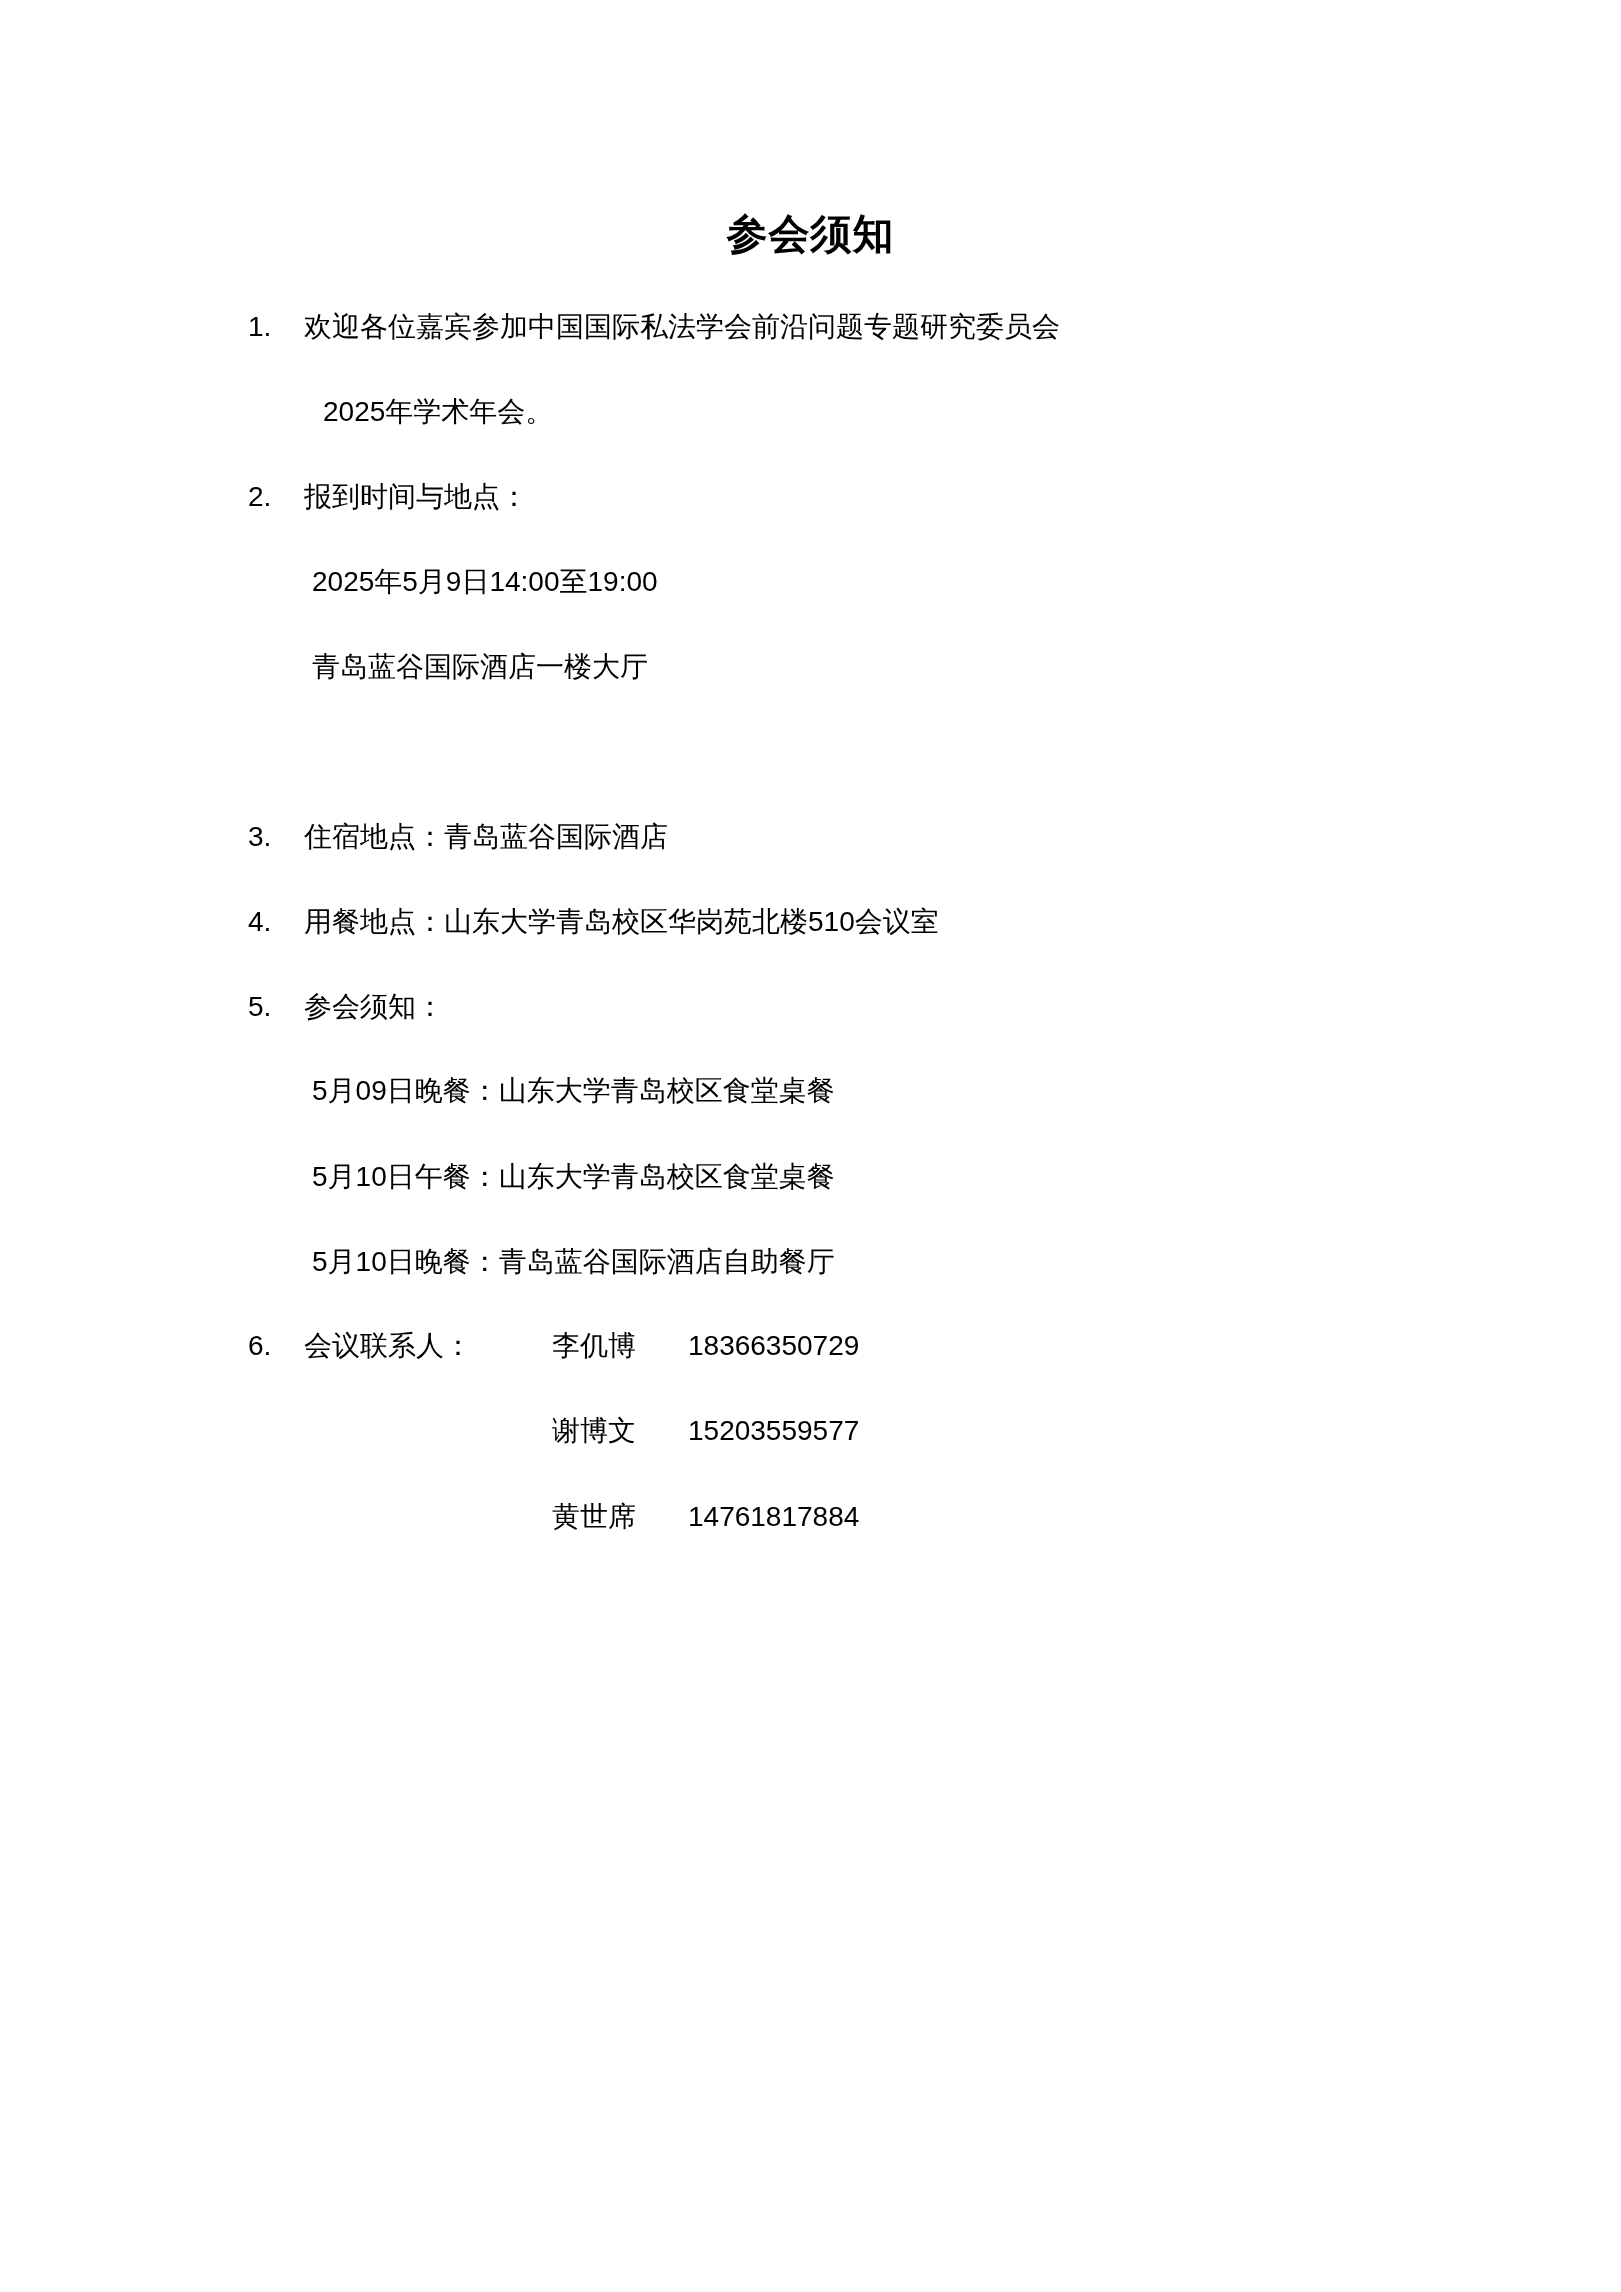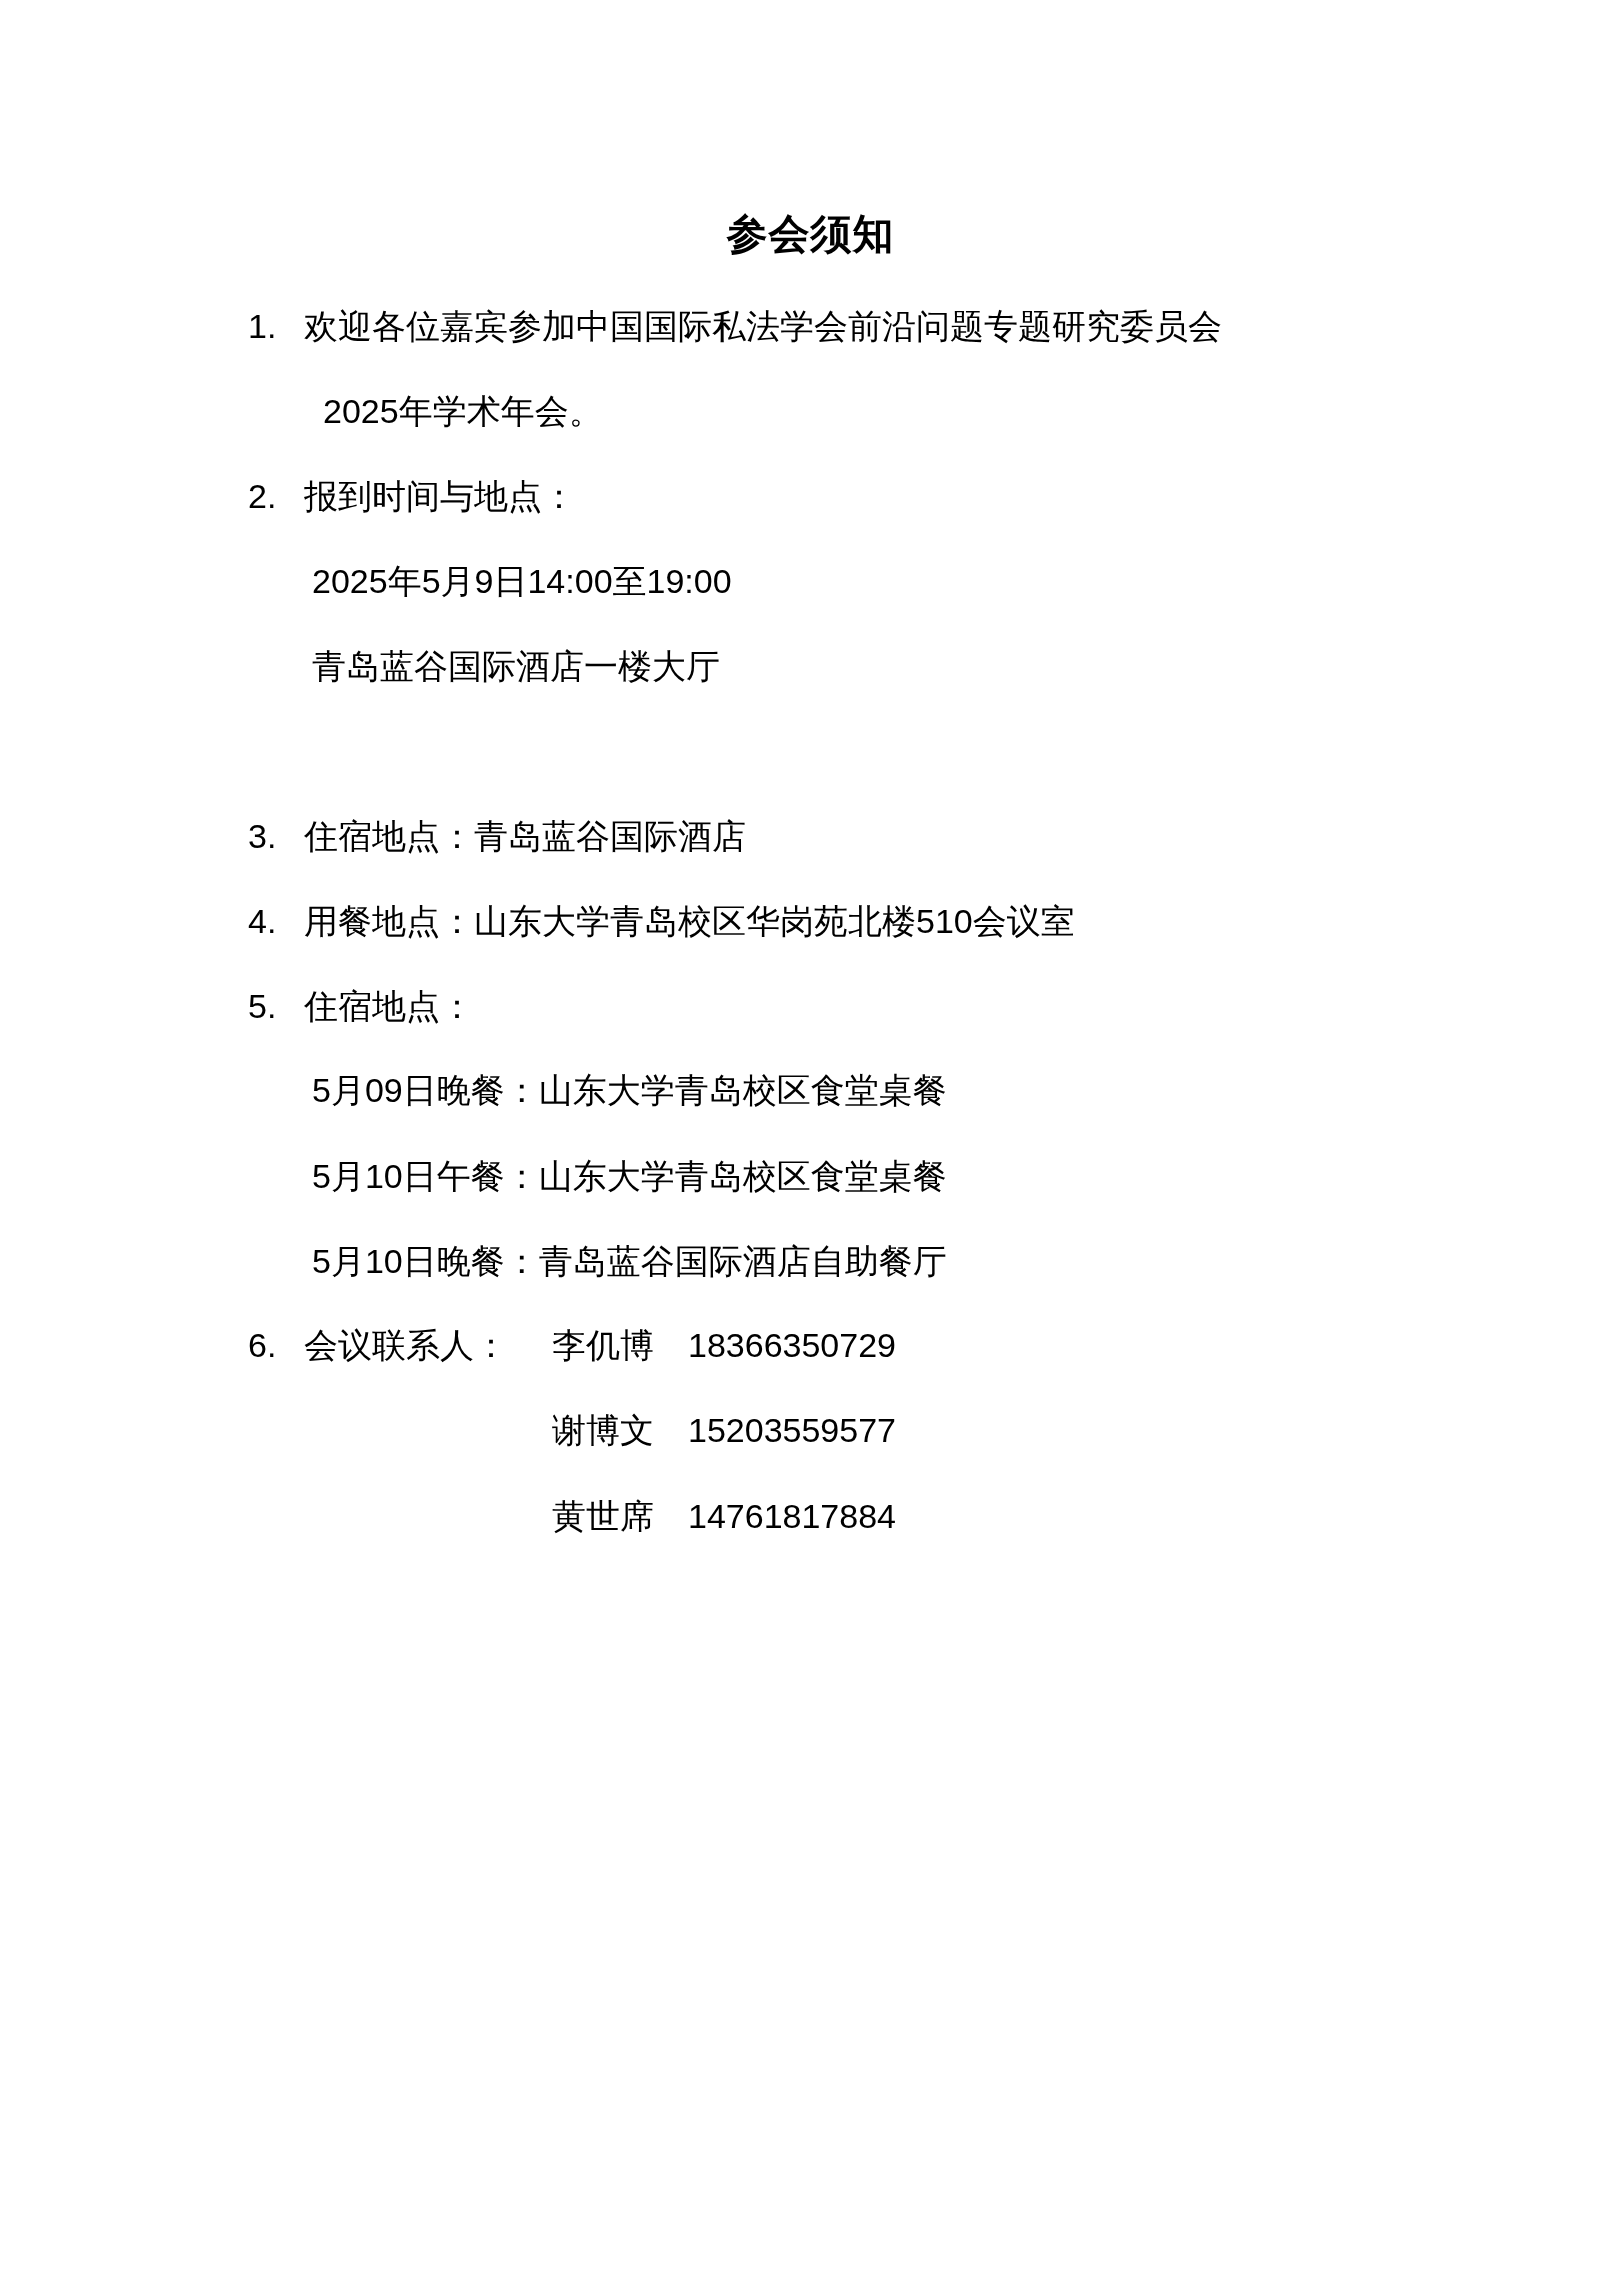--- a/index.html
+++ b/index.html
@@ -22,21 +22,21 @@
     left: 0;
     width: 100%;
     text-align: center;
     font-size: 41px;
     line-height: 45px;
     font-weight: bold;
     letter-spacing: 1px;
   }
   .row {
     position: absolute;
-    font-size: 34px;
+    font-size: 28px;
     line-height: 43px;
     white-space: pre;
   }
   .row.numbered { left: 248px; }
   .row.indent   { left: 312px; }
   .row.indent-b { left: 323px; }
   .row.indent-c { left: 552px; }
   .num {
     display: inline-block;
     width: 56px;
@@ -72,21 +72,21 @@
 
   <div class="row indent" style="top:560px"><span>2025年5月9日14:00至19:00</span></div>
 
   <div class="row indent" style="top:645px"><span>青岛蓝谷国际酒店一楼大厅</span></div>
 
 
   <div class="row numbered" style="top:815px"><span class="num">3.</span><span>住宿地点：青岛蓝谷国际酒店</span></div>
 
   <div class="row numbered" style="top:900px"><span class="num">4.</span><span>用餐地点：山东大学青岛校区华岗苑北楼510会议室</span></div>
 
-  <div class="row numbered" style="top:985px"><span class="num">5.</span><span>住宿地点：</span></div>
+  <div class="row numbered" style="top:985px"><span class="num">5.</span><span>参会须知：</span></div>
 
   <div class="row indent" style="top:1069px"><span>5月09日晚餐：山东大学青岛校区食堂桌餐</span></div>
 
   <div class="row indent" style="top:1155px"><span>5月10日午餐：山东大学青岛校区食堂桌餐</span></div>
 
   <div class="row indent" style="top:1240px"><span>5月10日晚餐：青岛蓝谷国际酒店自助餐厅</span></div>
 
   <div class="row numbered" style="top:1324px"><span class="num">6.</span><span class="contact-label">会议联系人：</span><span class="contact-name">李仉博</span><span class="contact-phone">18366350729</span></div>
 
   <div class="row indent-c" style="top:1409px"><span class="contact-name">谢博文</span><span class="contact-phone">15203559577</span></div>

